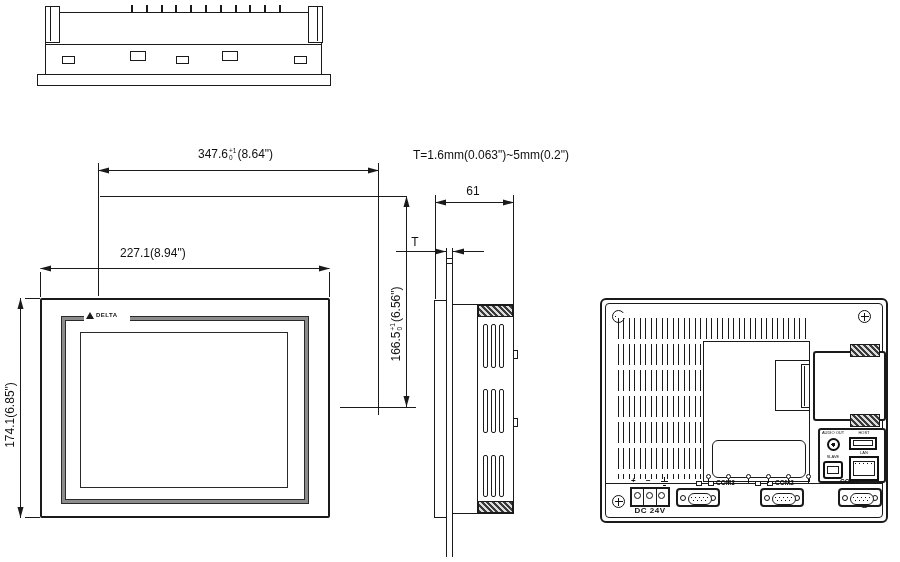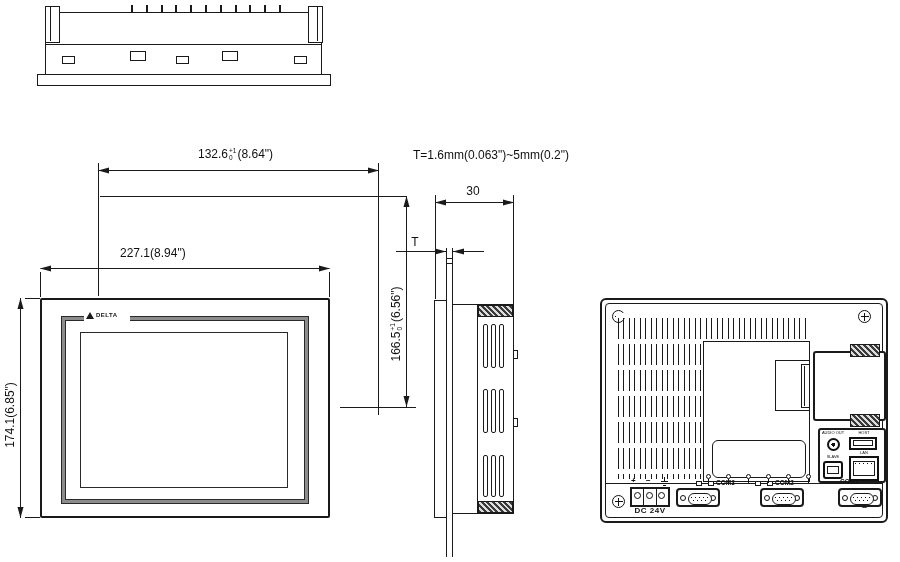--- a/index.html
+++ b/index.html
@@ -245,31 +245,31 @@
       <g>
         <line x1="396" y1="251.5" x2="446" y2="251.5" fill="none"></line>
         <polygon points="446,251.5 435,248.5 435,254.5" stroke="none"></polygon>
         <line x1="453" y1="251.5" x2="484" y2="251.5" fill="none"></line>
         <polygon points="453,251.5 464,248.5 464,254.5" stroke="none"></polygon>
       </g>
     </g>
   </svg>
 
   <div class="dim dimflex" style="left:198px;top:147px;">
-    <span>132.6</span>
+    <span>347.6</span>
     <span class="tol">
       <span>+1</span>
       <span>0</span>
     </span>
     <span>(8.64")</span>
   </div>
 
   <div class="dim" style="left:413px;top:148px;">T=1.6mm(0.063")~5mm(0.2")</div>
 
-  <div class="dim" style="left:459px;top:184px;width:28px;text-align:center;">30</div>
+  <div class="dim" style="left:459px;top:184px;width:28px;text-align:center;">61</div>
 
   <div class="dim" style="left:120px;top:246px;">227.1(8.94")</div>
 
   <div class="dim" style="left:408px;top:235px;width:14px;text-align:center;">T</div>
 
   <div class="dim rot dimflex" style="left:331px;top:317px;width:130px;justify-content:center;">
     <span>166.5</span>
     <span class="tol">
       <span>+1</span>
       <span>0</span>

